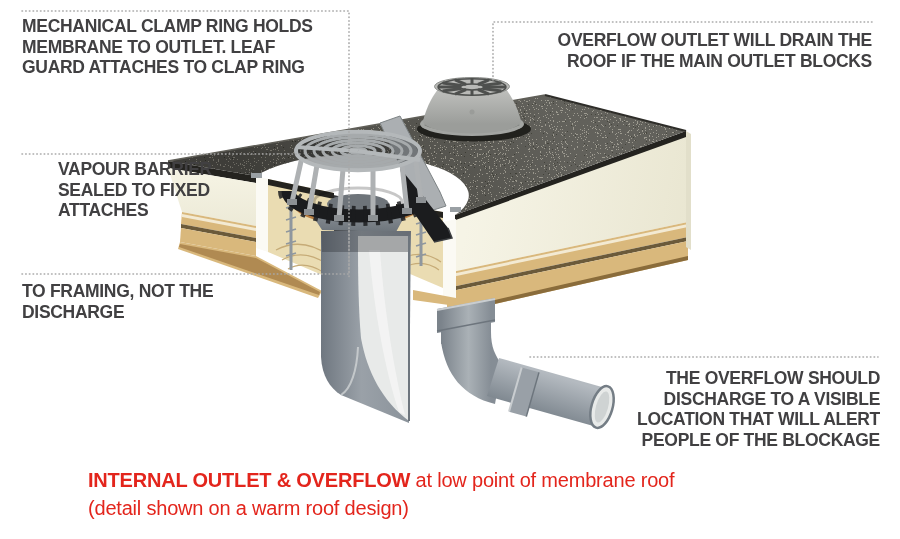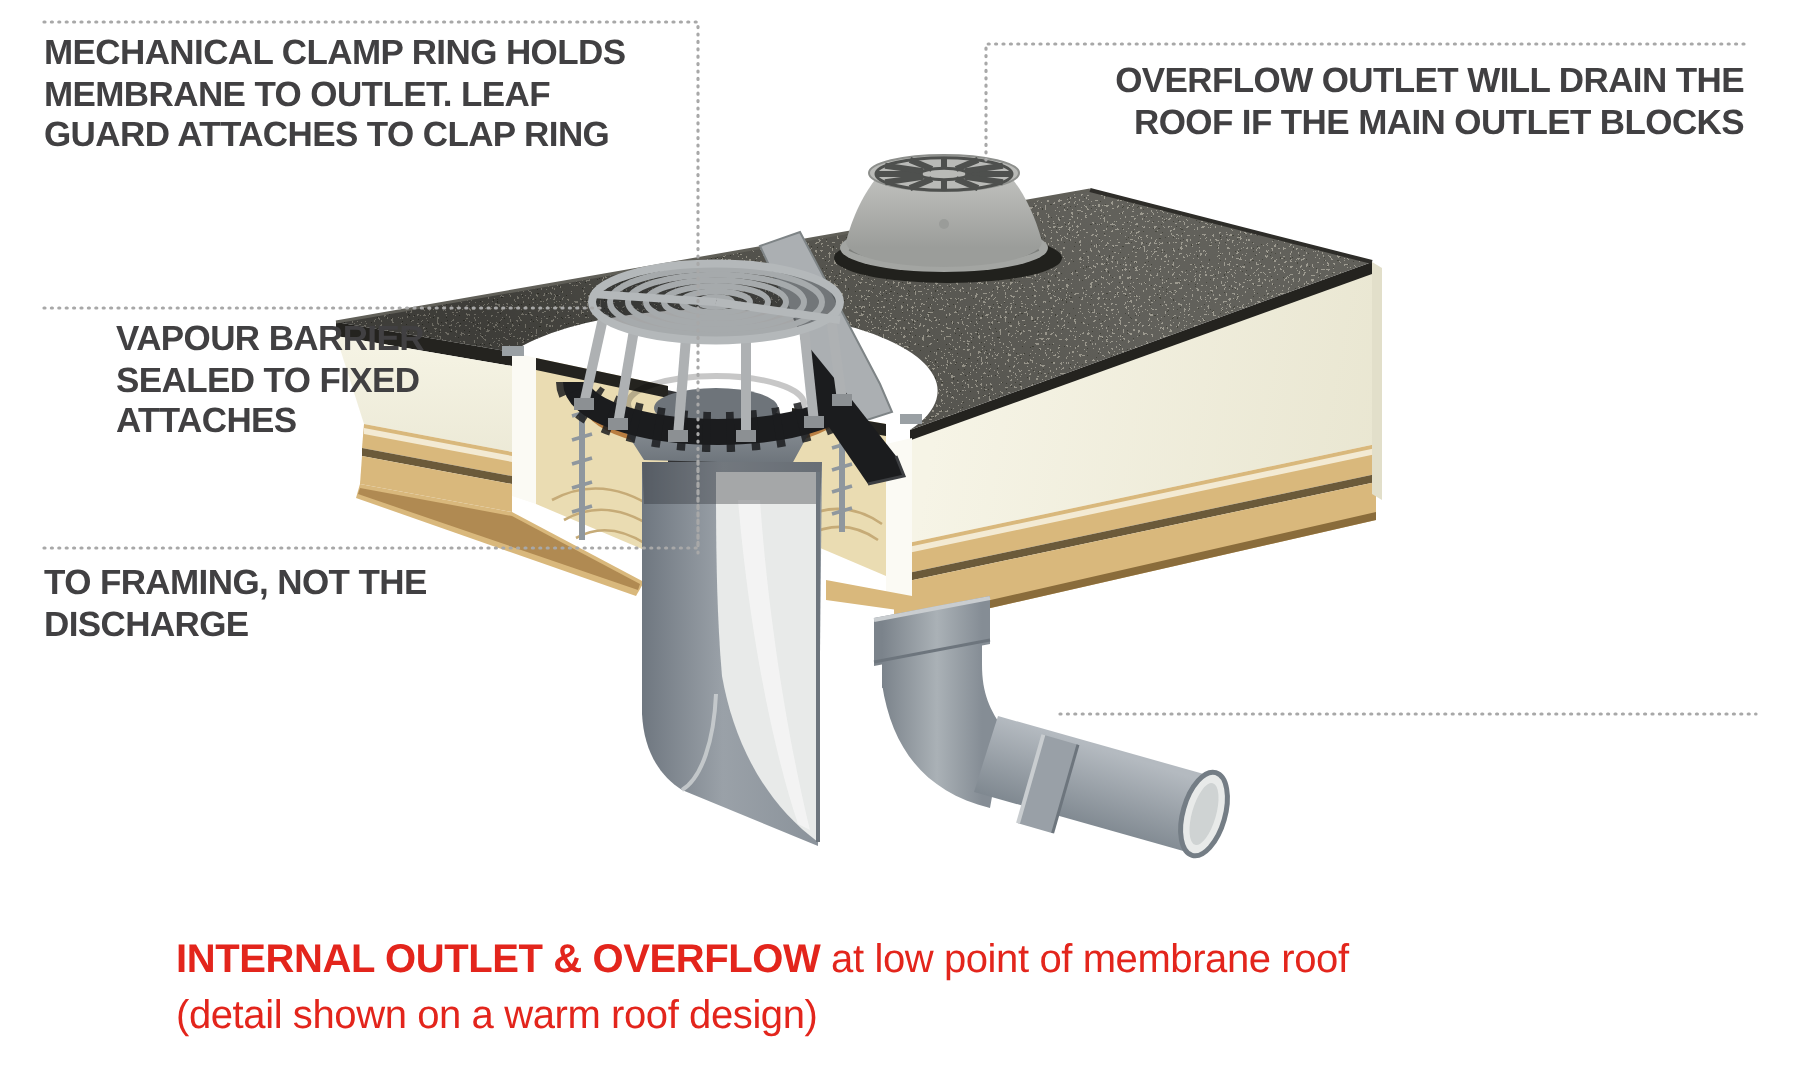--- a/index.html
+++ b/index.html
@@ -298,19 +298,25 @@
   </div>
   <div class="ann" id="ann-vapour">
     <span>VAPOUR BARRIER</span>
     <span>SEALED TO FIXED</span>
     <span>ATTACHES</span>
   </div>
   <div class="ann" id="ann-flange">
     <span>TO FRAMING, NOT THE</span>
     <span>DISCHARGE</span>
   </div>
+  <div class="ann r" id="ann-discharge">
+    <span>THE OVERFLOW SHOULD</span>
+    <span>DISCHARGE TO A VISIBLE</span>
+    <span>LOCATION THAT WILL ALERT</span>
+    <span>PEOPLE OF THE BLOCKAGE</span>
+  </div>
 
   <div id="caption">
     <div><span class="b">INTERNAL OUTLET &amp; OVERFLOW</span><span> at low point of membrane roof</span></div>
     <div>(detail shown on a warm roof design)</div>
   </div>
 
 </div>
 
 </body></html>

